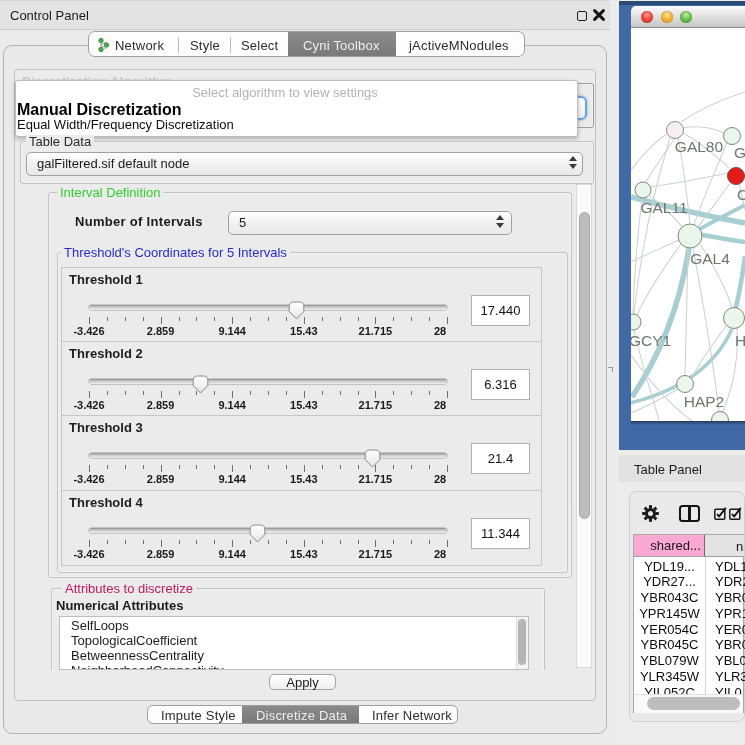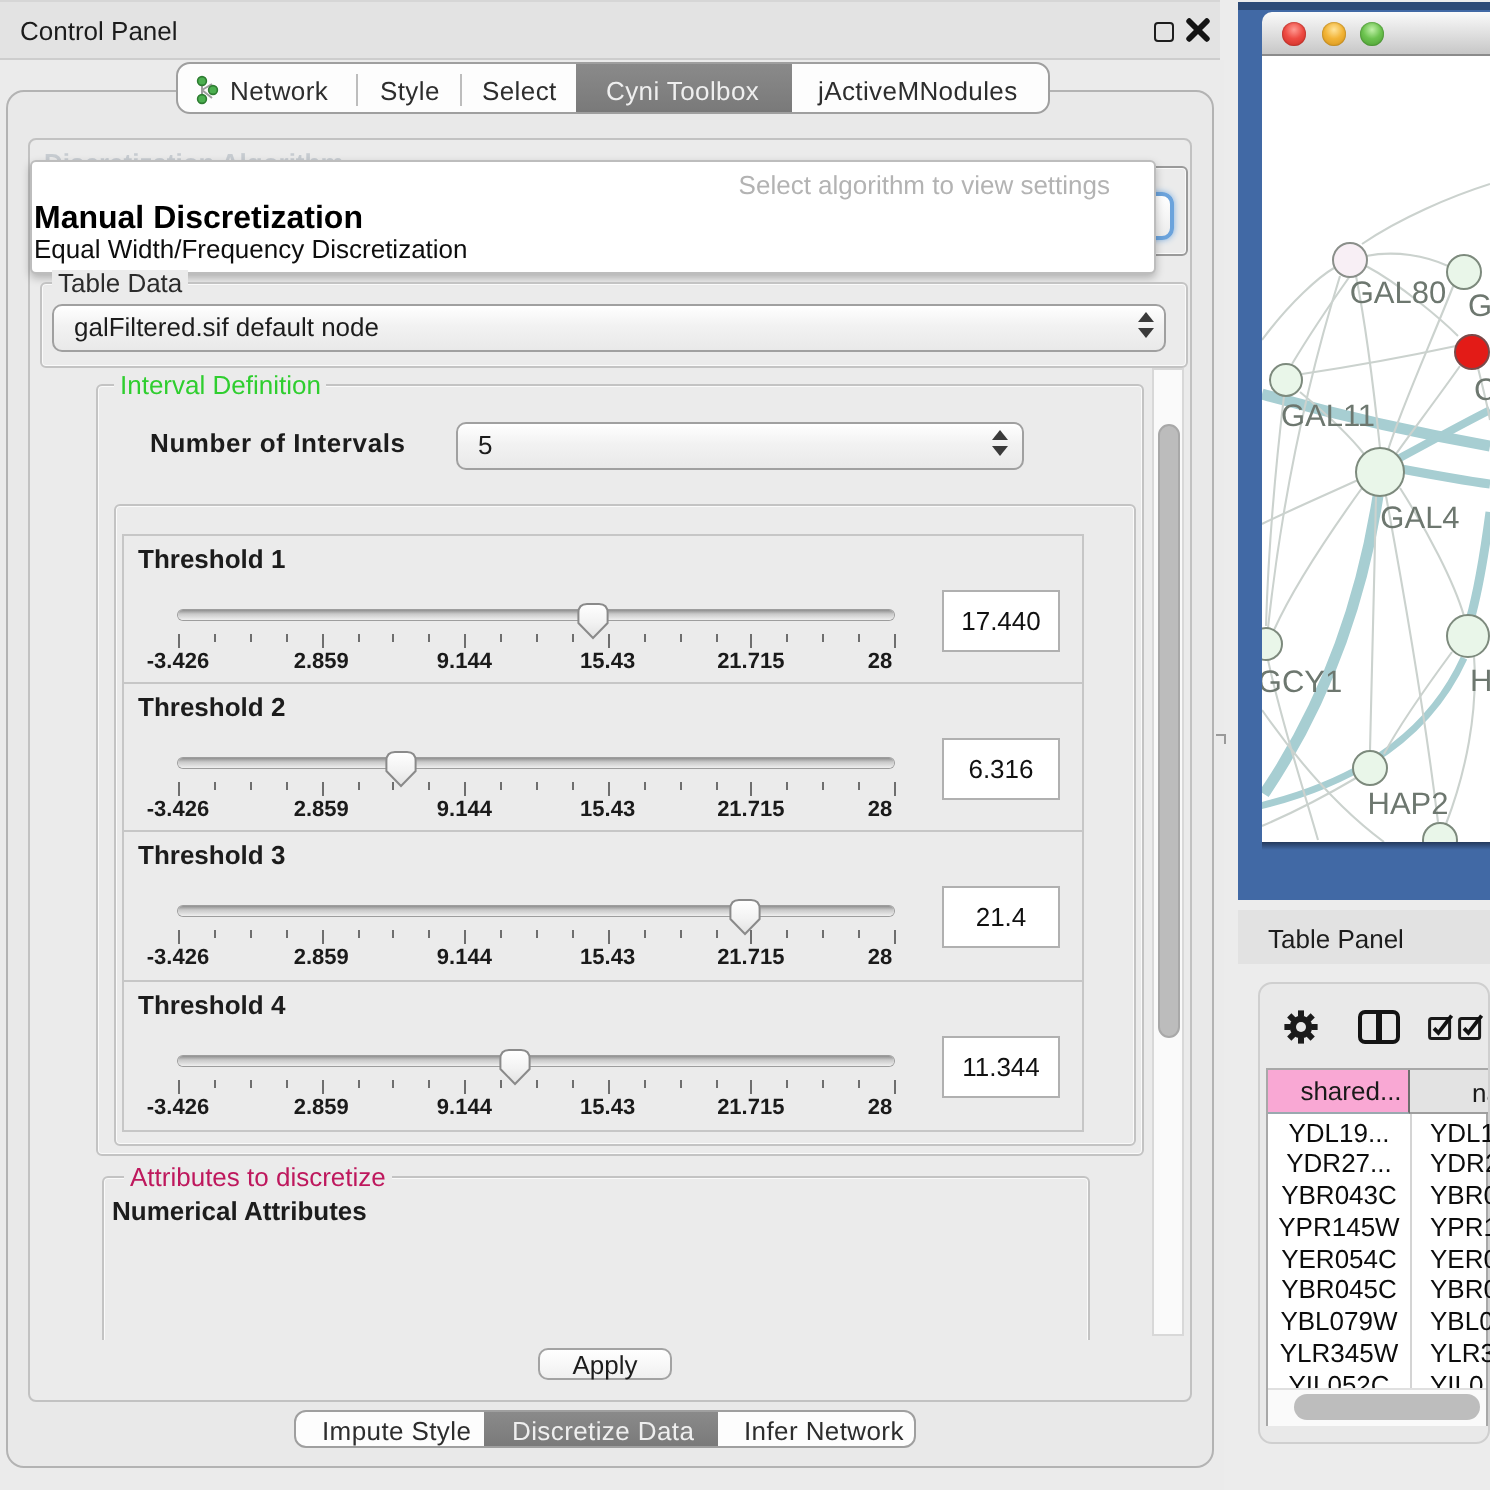--- a/index.html
+++ b/index.html
@@ -52,40 +52,41 @@
   </svg>
 </div>
 
 <div class="abs" style="left:14px;top:69px;width:582px;height:632px;border:1px solid #c2c2c2;border-radius:4px;background:#ebebeb;box-sizing:border-box"></div>
 
 <div class="group" style="left:20px;top:83px;width:572px;height:43px;border-color:#9a9a9a"></div>
 <div class="abs" style="left:566px;top:96px;width:21px;height:24px;border:2.5px solid #6ba3dc;border-radius:6px;background:linear-gradient(#fff,#ececec);box-shadow:0 0 3px #7fb0e2;box-sizing:border-box"></div>
 <div class="abs b" style="left:22px;top:74px;font-size:13px;color:#c7ccd1">Discretization Algorithm</div>
 
 <div class="abs" style="left:15px;top:80px;width:563px;height:57px;background:#fff;border:1px solid #bdbdbd;border-radius:3px;box-shadow:0 2px 4px rgba(0,0,0,0.25);box-sizing:border-box"></div>
-<div class="abs" style="left:15px;top:85px;width:540px;height:15px;font-size:13px;color:#b3b3b3;text-align:right">Select algorithm to view settings</div>
+<div class="abs" style="left:15px;top:85px;width:540px;height:15px;font-size:13px;color:#b3b3b3;text-align:center">Select algorithm to view settings</div>
 <div class="abs b" style="left:17px;top:101px;font-size:16px;color:#000">Manual Discretization</div>
 <div class="abs" style="left:17px;top:117px;font-size:13px;color:#0d0d0d">Equal Width/Frequency Discretization</div>
 
 <div class="group" style="left:20px;top:141px;width:572px;height:41px"></div>
 <div class="gtitle" style="left:26px;top:135px;color:#2b2b2b">Table Data</div>
 <div class="combo" style="left:26px;top:152px;width:555px;height:22px"></div>
 <div class="abs t13" style="left:37px;top:156px">galFiltered.sif default node</div>
 <div class="spinU" style="left:569px;top:156px"></div>
 <div class="spinD" style="left:569px;top:164px"></div>
 
 <div id="scrollwrap" class="abs" style="left:20px;top:184px;width:556px;height:486px;overflow:hidden">
 <div class="group" style="left:28px;top:8px;width:522px;height:384px"></div>
 <div class="gtitle" style="left:37px;top:2px;color:#2fce2f">Interval Definition</div>
 <div class="abs b t13" style="left:55px;top:30px;letter-spacing:.3px">Number of Intervals</div>
 <div class="combo" style="left:208px;top:27px;width:282px;height:22px"></div>
 <div class="abs t13" style="left:219px;top:31px">5</div>
 <div class="spinU" style="left:476px;top:31px"></div>
 <div class="spinD" style="left:476px;top:39px"></div>
 <div class="group" style="left:37px;top:68px;width:509px;height:319px"></div>
+<div class="gtitle" style="left:41px;top:62px;color:#2a2ac8">Threshold's Coordinates for 5 Intervals</div>
 <div class="tbox" style="left:41px;top:83px;width:479px;height:74px">
   <div class="abs b t13" style="left:7px;top:4px">Threshold 1</div>
   <div class="track" style="left:27px;top:37px;width:358px"></div>
   <div class="tick" style="left:27.0px;top:49px;height:7px"></div>
   <div class="tick" style="left:44.9px;top:49px;height:4px"></div>
   <div class="tick" style="left:62.8px;top:49px;height:4px"></div>
   <div class="tick" style="left:80.7px;top:49px;height:4px"></div>
   <div class="tick" style="left:98.6px;top:49px;height:7px"></div>
   <div class="tick" style="left:116.5px;top:49px;height:4px"></div>
   <div class="tick" style="left:134.4px;top:49px;height:4px"></div>
@@ -243,20 +244,28 @@
             <stop offset="0.55" stop-color="#f2f2f2"></stop>
             <stop offset="1" stop-color="#e2e2e2"></stop>
           </linearGradient>
         </defs>
       </svg>
   <div class="field" style="left:409px;top:27px;width:59px;height:31px">11.344</div>
 </div>
 <div class="group" style="left:31px;top:404px;width:492px;height:96px"></div>
 <div class="gtitle" style="left:42px;top:398px;color:#be185d">Attributes to discretize</div>
 <div class="abs b t13" style="left:36px;top:414px">Numerical Attributes</div>
+<div class="abs" style="left:39px;top:432px;width:470px;height:54px;background:#fff;border:1px solid #bdbdbd;box-sizing:border-box;overflow:hidden">
+  <div class="abs t13" style="left:11px;top:1px">SelfLoops</div>
+  <div class="abs t13" style="left:11px;top:16px">TopologicalCoefficient</div>
+  <div class="abs t13" style="left:11px;top:31px">BetweennessCentrality</div>
+  <div class="abs t13" style="left:11px;top:46px">NeighborhoodConnectivity</div>
+  <div class="abs" style="left:456px;top:0;width:12px;height:54px;background:#f2f2f2;border-left:1px solid #ddd"></div>
+  <div class="abs" style="left:458px;top:2px;width:8px;height:46px;background:#b5b5b5;border-radius:4px"></div>
+</div>
 </div>
 
 <div class="abs" style="left:576px;top:184px;width:16px;height:484px;background:#fafafa;border:1px solid #d8d8d8;box-sizing:border-box"></div>
 <div class="abs" style="left:578.5px;top:212px;width:11px;height:307px;background:#bcbcbc;border:1px solid #a8a8a8;border-radius:6px;box-sizing:border-box"></div>
 
 <div class="abs" style="left:269px;top:674px;width:67px;height:16px;border:1px solid #a3a3a3;border-radius:5px;background:linear-gradient(#ffffff,#f0f0f0);text-align:center;font-size:13px;color:#1c1c1c;line-height:15px;box-sizing:border-box">Apply</div>
 
 <div class="abs" style="left:147px;top:705px;width:311px;height:19px;background:#fdfdfd;border:1px solid #9f9f9f;border-radius:6px;box-sizing:border-box;overflow:hidden;font-size:13px">
   <div class="abs" style="left:94px;top:0;width:117px;height:19px;background:linear-gradient(#8a8a8a,#787878)"></div>
   <div class="abs tabtxt" style="left:13px;top:2px">Impute Style</div>

